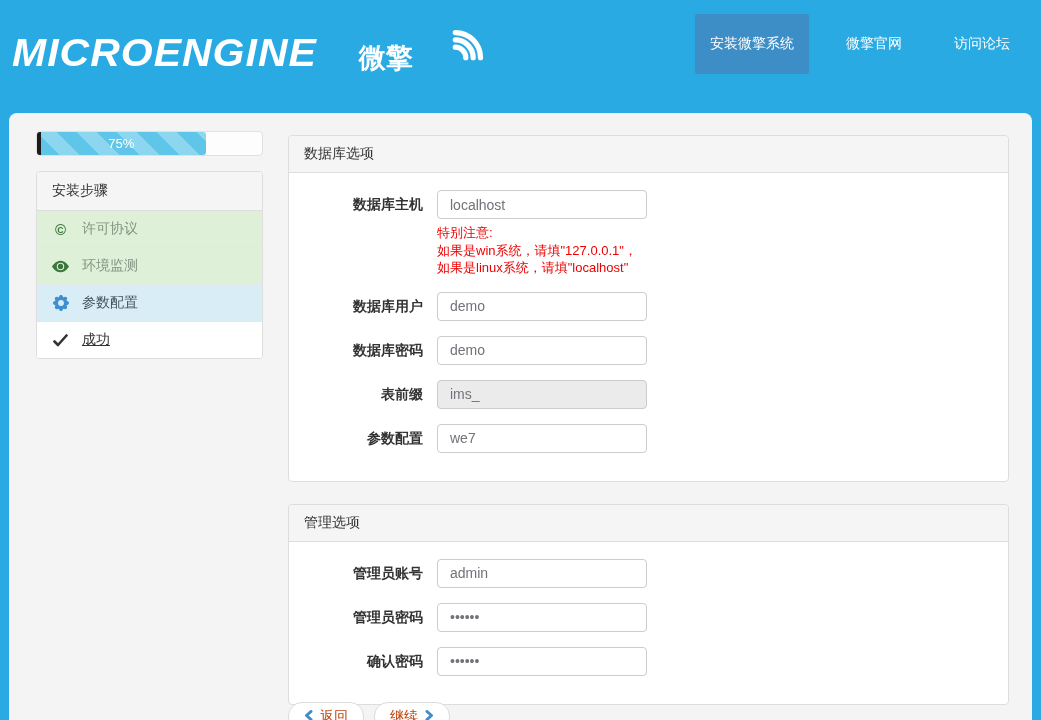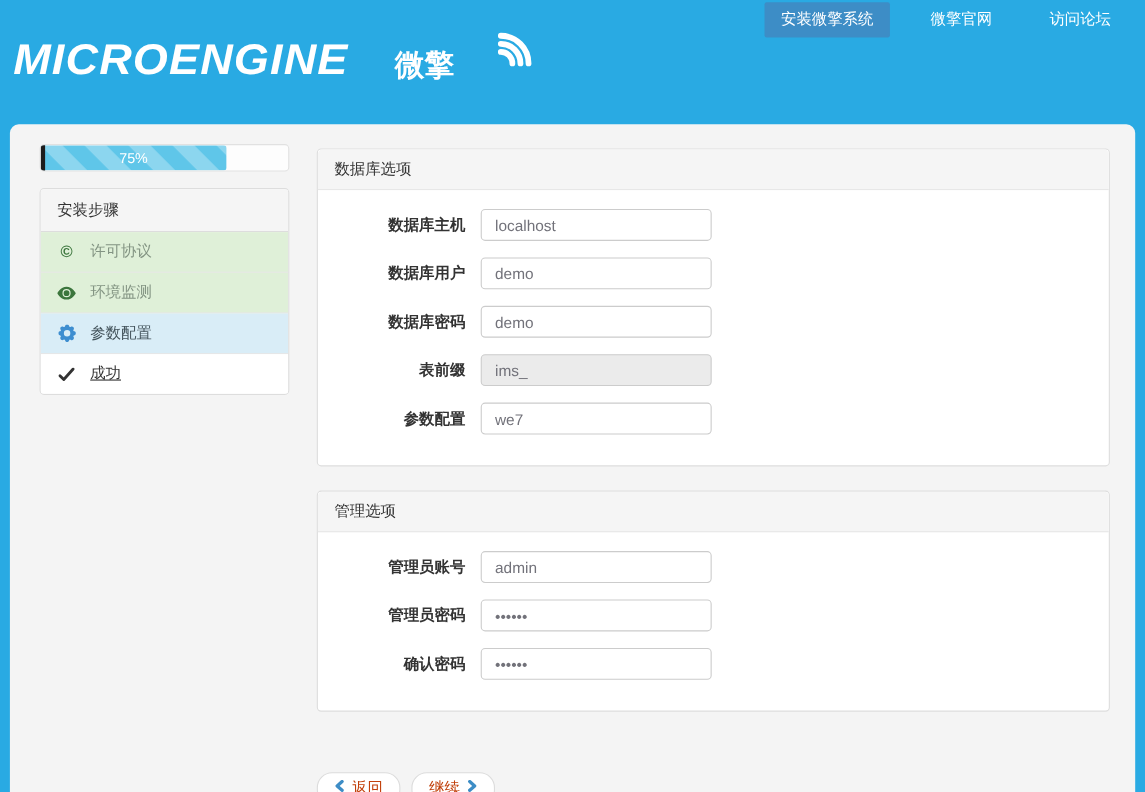--- a/index.html
+++ b/index.html
@@ -13,21 +13,21 @@
   
   .header { height:97px; position:relative; }
   .logo { position:absolute; left:12px; top:22px; display:flex; align-items:flex-end; color:#fff;gap:40px; }
   .logo-en {
     font-size:41px; font-weight:bold; font-style:italic;
     letter-spacing:1px; line-height:1; transform:scaleY(0.95);
   }
   .logo-cn { font-size:27px; font-weight:bold; line-height:1; margin-left:2px; padding-bottom:2px; }
   .logo-wifi { margin-left:-4px; margin-bottom:6px; }
   .nav { position:absolute; right:16px; top:2px; display:flex; align-items:center; gap:22px; }
-  .nav-item { color:#fff; font-size:14px; padding:7px 15px; cursor:pointer; white-space:nowrap; }
+  .nav-item { color:#fff; font-size:14px; padding:21px 15px; cursor:pointer; white-space:nowrap;margin-top:12px; }
   .nav-item.active { background:#3d8dc6; border-radius:2px; }
   
   .content {
     margin:16px 9px; height:623px; position:relative;
     background:#f4f4f4; border-radius:8px 8px 0 0;
   }
   
   .sidebar { position:absolute; left:27px; top:18px; width:227px; }
   .progress {
     height:25px; background:#fdfdfd; border:1px solid #e1e1e1; border-radius:4px;
@@ -153,20 +153,25 @@
   <div class="main">
 
     <div class="panel">
       <div class="panel-header">数据库选项</div>
       <div class="panel-body">
 
         <div class="form-row">
           <label class="form-label">数据库主机</label>
           <input class="form-input" type="text" value="localhost" style="">
         </div>
+        <div class="field-note">
+          <div>特别注意:</div>
+          <div>如果是win系统，请填"127.0.0.1"，</div>
+          <div>如果是linux系统，请填"localhost"</div>
+        </div>
 
         <div class="form-row">
           <label class="form-label">数据库用户</label>
           <input class="form-input" type="text" value="demo" style="">
         </div>
 
         <div class="form-row">
           <label class="form-label">数据库密码</label>
           <input class="form-input" type="text" value="demo" style="">
         </div>

